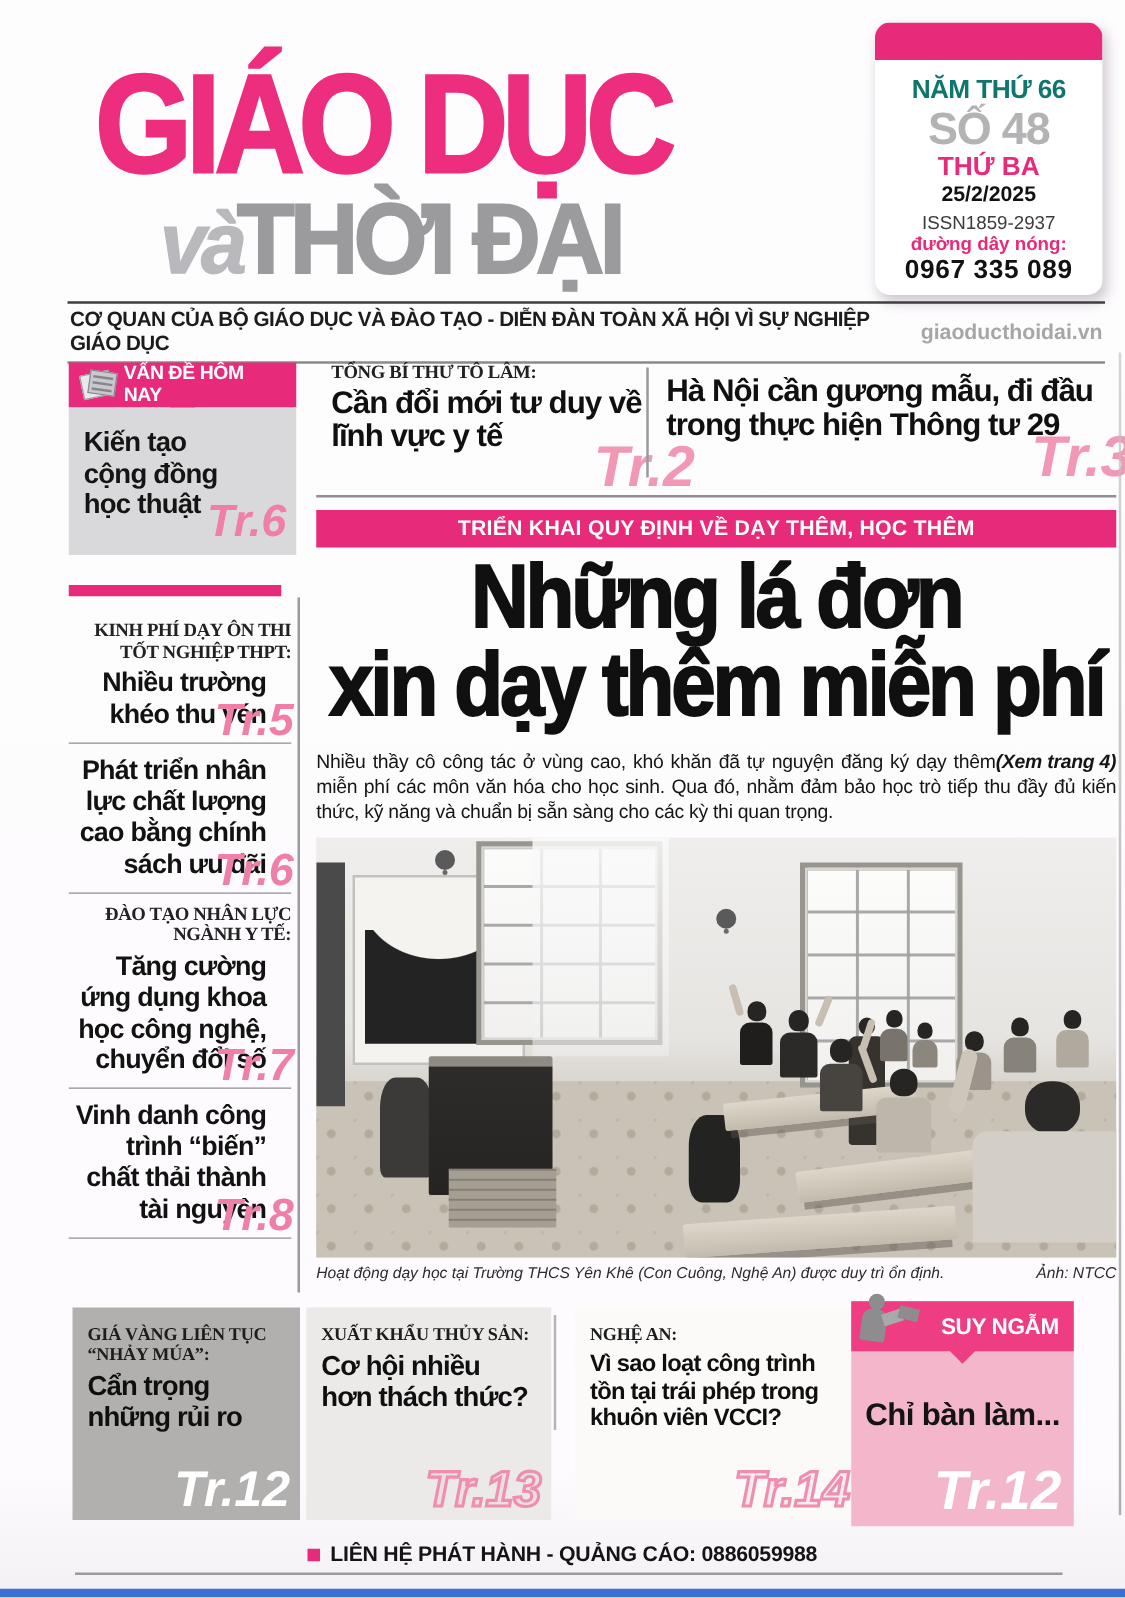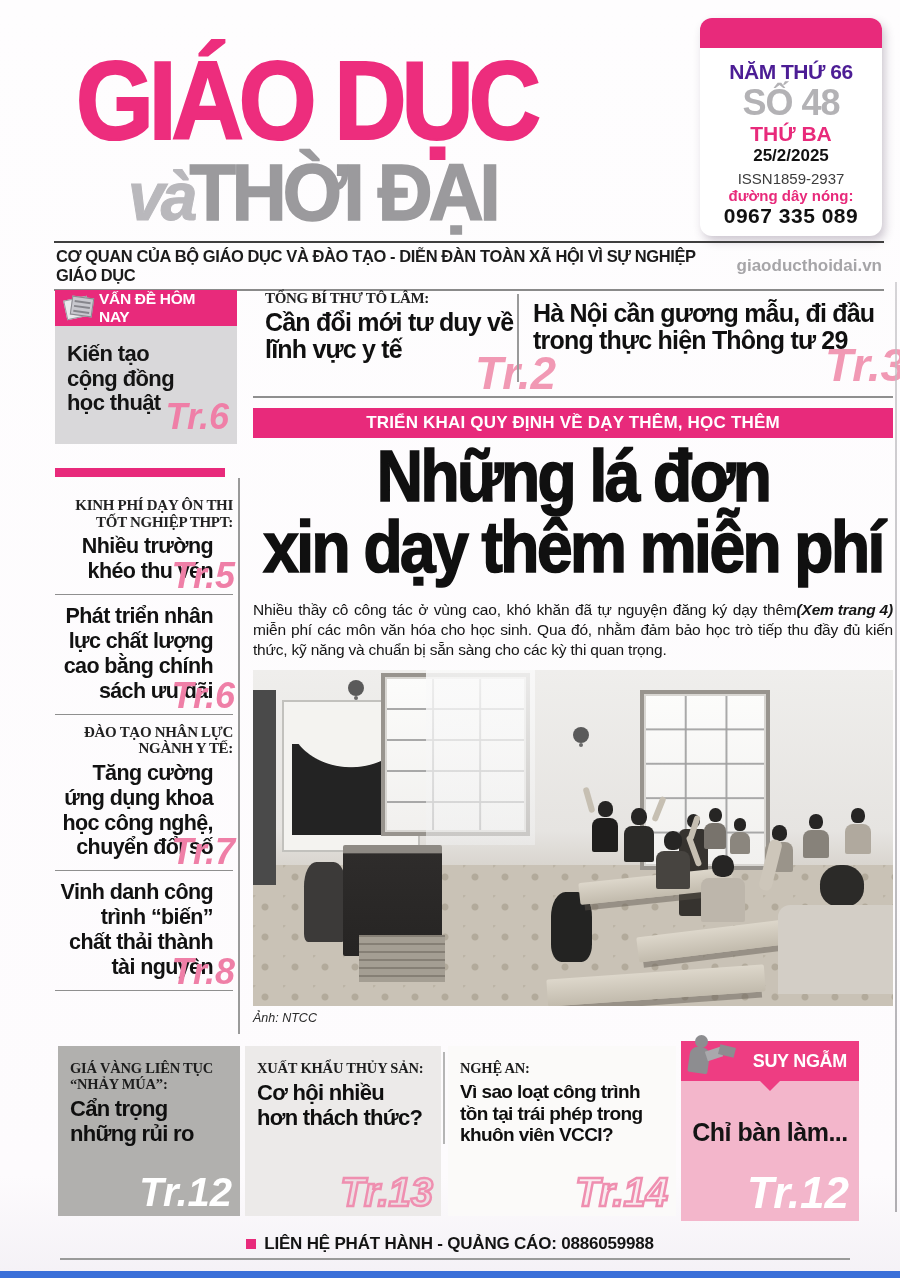--- a/index.html
+++ b/index.html
@@ -27,21 +27,21 @@
   }
   .mh2 .va{font-style:italic;font-size:66px;color:#b9b8bc;margin-right:-4px;-webkit-text-stroke:1px #b9b8bc;}
 
   
   .infobox{
     position:absolute;left:700px;top:18px;width:182px;height:218px;
     background:#fff;border-radius:12px;box-shadow:3px 5px 10px rgba(60,40,70,.25);
     text-align:center;overflow:hidden;
   }
   .infobox .bar{height:30px;background:#e82a7b;}
-  .ib-year{margin-top:12px;font-size:21px;font-weight:bold;color:#4c1d95;letter-spacing:-0.5px;}
+  .ib-year{margin-top:12px;font-size:21px;font-weight:bold;color:#0f766e;letter-spacing:-0.5px;}
   .ib-issue{font-size:36px;font-weight:bold;color:#b3b2b5;letter-spacing:-1px;line-height:1.05;}
   .ib-day{font-size:21px;font-weight:bold;color:#e82a7b;line-height:1.15;}
   .ib-date{font-size:17px;font-weight:bold;color:#111;}
   .ib-issn{font-size:15px;color:#3c3c3c;margin-top:4px;}
   .ib-hotlbl{font-size:15px;font-weight:bold;color:#e82a7b;}
   .ib-hot{font-size:21px;font-weight:bold;color:#111;letter-spacing:0.5px;}
 
   
   .tagline-bar{
     position:absolute;left:54px;top:241px;width:830px;
@@ -145,21 +145,21 @@
     font-style:italic;font-size:12.5px;color:#2b2b2b;}
 
   
   .bbox{position:absolute;top:1046px;height:170px;box-sizing:border-box;padding:14px 12px;}
   .bb-kick{font-family:"Liberation Serif","DejaVu Serif",serif;font-size:14.5px;font-weight:bold;color:#1d1d1d;line-height:1.12;letter-spacing:-0.2px;}
   .bb-ttl{font-size:22px;font-weight:bold;color:#0f0f0f;line-height:1.12;letter-spacing:-0.7px;margin-top:5px;}
   .bb-pg{position:absolute;right:8px;bottom:4px;font-weight:bold;font-style:italic;font-size:40px;line-height:1;}
   .bx1{left:58px;width:182px;background:#b1b0ae;}
   .bx1 .bb-pg{color:#fff;}
   .bx2{left:245px;width:196px;background:#eceae9;}
-  .bx3{left:448px;width:228px;background:#fbfaf9;}
+  .bx3{left:460px;width:228px;background:#fbfaf9;}
   .stroke-pg{color:rgba(244,170,198,0.18);-webkit-text-stroke:2.5px #ef8fb0;}
   .bb-div{position:absolute;left:443px;top:1052px;width:1.5px;height:92px;background:#b5b5b5;}
   .bx4{left:681px;top:1041px;width:178px;height:180px;background:#f3b6cb;padding:0;position:absolute;}
   .bx4 .hd{position:relative;height:40px;background:#ee3d82;display:flex;align-items:center;justify-content:flex-end;padding:0 12px;}
   .bx4 .hd .t{color:#fff;font-weight:bold;font-size:18px;letter-spacing:-0.3px;}
   .read-ic{position:absolute;left:8px;top:-6px;width:44px;height:42px;}
   .read-ic .head{position:absolute;left:6px;top:0;width:13px;height:13px;border-radius:50%;background:#8d8d90;}
   .read-ic .body{position:absolute;left:0;top:12px;width:20px;height:26px;border-radius:8px 8px 2px 2px;background:#8d8d90;transform:rotate(8deg);}
   .read-ic .b1{position:absolute;left:17px;top:14px;width:16px;height:10px;background:#a9a9ac;transform:rotate(-18deg);}
   .read-ic .b2{position:absolute;left:30px;top:11px;width:16px;height:10px;background:#8d8d90;transform:rotate(14deg);}
@@ -331,20 +331,21 @@
         <div class="bd" style="width:44px;height:44px;background:#bdb6ab;"></div>
     </div>
     <div class="big-stu">
       <div class="big-arm"></div>
       <div class="hd"></div>
         <div class="bd"></div>
     </div>
   </div>
 
   <div class="caption-row">
+    <span>Hoạt động dạy học tại Trường THCS Yên Khê (Con Cuông, Nghệ An) được duy trì ổn định.</span>
     <span>Ảnh: NTCC</span>
   </div>
 
   <div class="bbox bx1">
     <div class="bb-kick serif">GIÁ VÀNG LIÊN TỤC “NHẢY MÚA”:</div>
     <div class="bb-ttl">Cẩn trọng những rủi ro</div>
     <div class="bb-pg">Tr.12</div>
   </div>
   <div class="bbox bx2">
     <div class="bb-kick serif">XUẤT KHẨU THỦY SẢN:</div>

